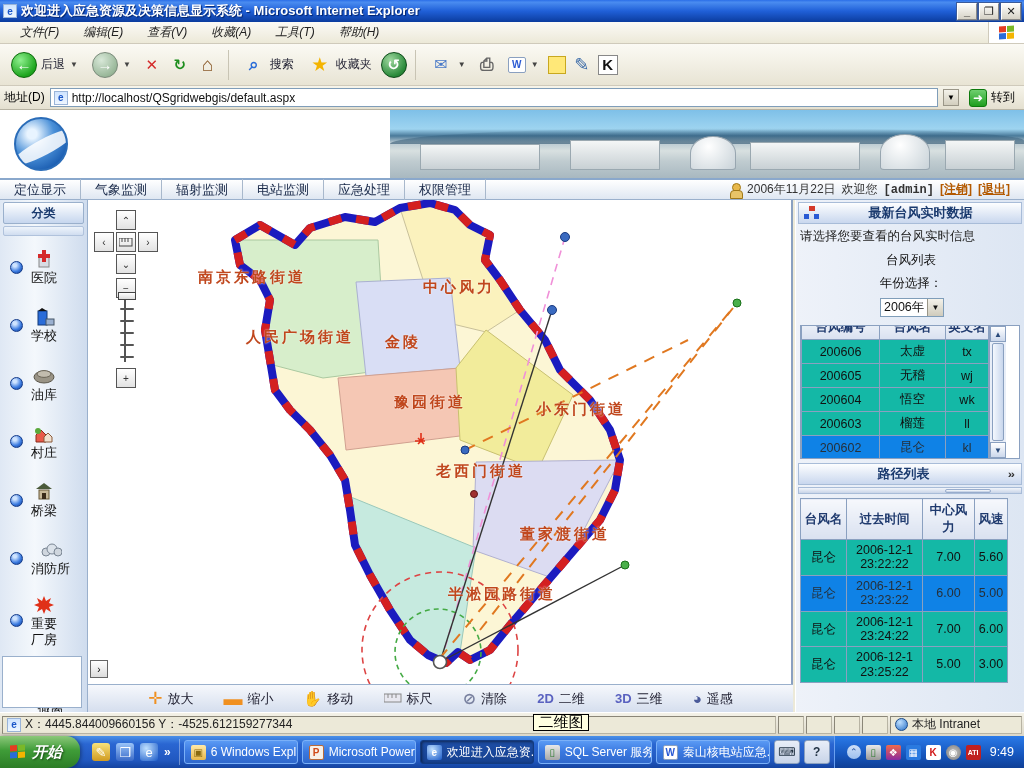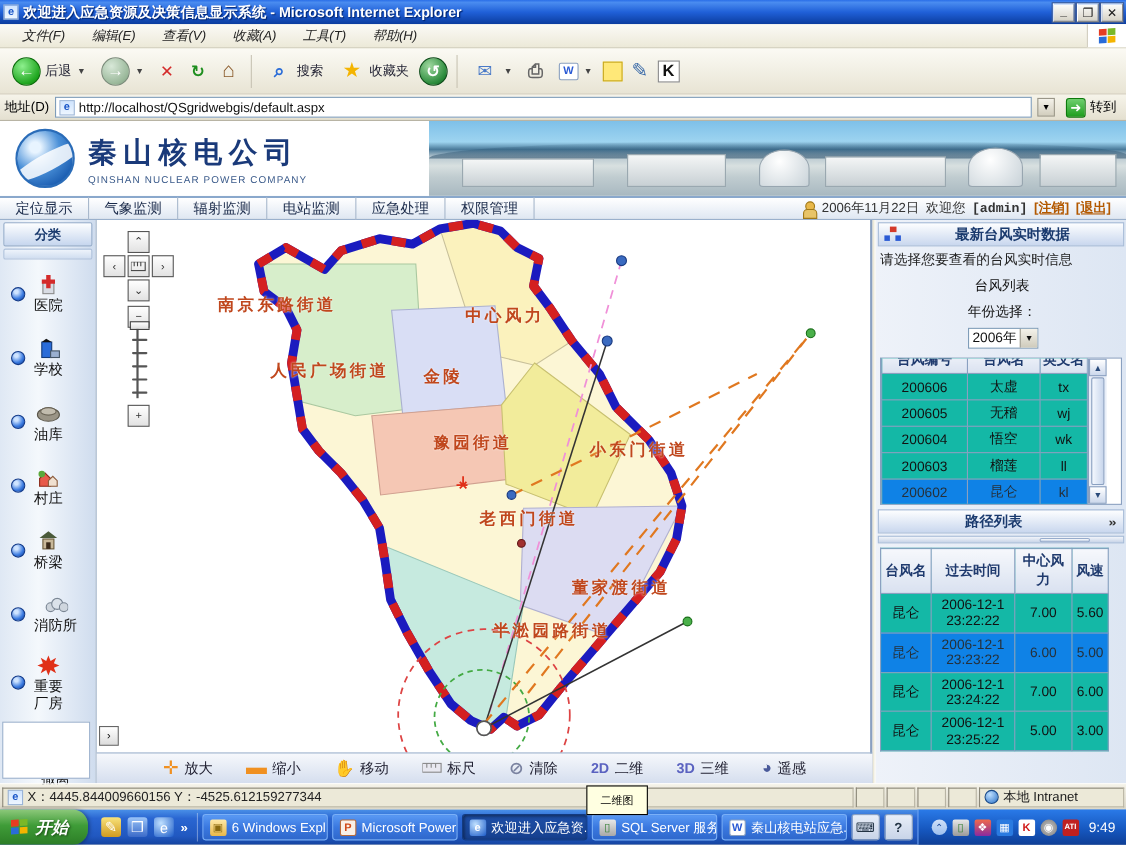--- a/index.html
+++ b/index.html
@@ -148,22 +148,22 @@
 
   
   #statusbar { left:0; top:712px; width:1024px; height:24px; background:linear-gradient(#f4f2e8,#dcd8c8);
     border-top:1px solid #fff; display:flex; align-items:center; padding:0 2px; gap:2px; }
   .pane { height:18px; border:1px solid #b8b4a4; border-top-color:#8a8678; border-left-color:#8a8678; background:#ece9d8;
     display:flex; align-items:center; padding:0 4px; gap:4px; font-size:12px; color:#222; }
   #coords-pane { flex:1; }
   .mini-pane { width:26px; }
   #zone-pane { width:132px; }
   #globe-ico { width:13px; height:13px; border-radius:50%; background:radial-gradient(circle at 35% 30%,#bfe0ff,#2a72c8); border:1px solid #1a4a8a; position:relative; }
-  #tooltip-2d { position:absolute; left:533px; top:714px; width:56px; height:27px; background:#ffffe1; border:1px solid #000;
-    display:flex; align-items:center; justify-content:center; font-size:10px; color:#000; z-index:30; }
+  #tooltip-2d { position:absolute; left:533px; top:714px; width:56px; height:17px; background:#ffffe1; border:1px solid #000;
+    display:flex; align-items:center; justify-content:center; font-size:15px; color:#000; z-index:30; }
 
   
   #taskbar { left:0; top:736px; width:1024px; height:32px;
     background:linear-gradient(#4a90e8,#2a66d2 25%,#2158c0 75%,#1443a0); display:flex; align-items:center; }
   #startbtn { height:32px; padding:0 18px 0 10px; display:flex; align-items:center; gap:6px;
     background:linear-gradient(#8cc87a,#3f9c38 45%,#2c7d26); border-radius:0 14px 14px 0; box-shadow:1px 0 4px rgba(0,0,0,.4);
     color:#fff; font-weight:bold; font-size:15px; font-style:italic; text-shadow:1px 1px 2px #1a4a14; }
   #quick { display:flex; align-items:center; gap:6px; padding:0 8px; border-right:1px solid rgba(255,255,255,.35); height:26px; margin-left:4px; }
   .ql-ico { width:18px; height:18px; border-radius:3px; display:flex; align-items:center; justify-content:center; font-size:13px; color:#fff; }
   .task { height:24px; margin-left:4px; padding:0 6px; display:flex; align-items:center; gap:5px; min-width:0;
@@ -258,24 +258,20 @@
     <span class="addr-drop">▼</span>
     <span id="go-btn">
       <span id="go-ico">➜</span>
       <span>转到</span>
     </span>
   </div>
 
   <div class="abs" id="banner">
     <div id="logo-zone">
       <div id="logo-circle"></div>
-      <div>
-        <div id="co-cn">秦山核电公司</div>
-        <div id="co-en">QINSHAN NUCLEAR POWER COMPANY</div>
-      </div>
     </div>
     <div id="photo-zone">
       <div class="ridge"></div>
       <div class="bldg" style="left:30px; top:34px; width:120px; height:26px;"></div>
       <div class="bldg" style="left:180px; top:30px; width:90px; height:30px;"></div>
       <div class="dome" style="left:300px; top:26px; width:46px; height:34px;"></div>
       <div class="bldg" style="left:360px; top:32px; width:110px; height:28px;"></div>
       <div class="dome" style="left:490px; top:24px; width:50px; height:36px;"></div>
       <div class="bldg" style="left:555px; top:30px; width:70px; height:30px;"></div>
     </div>
@@ -449,21 +445,21 @@
     </svg>
 
     <div class="map-label" style="left:110px; top:68px;">南京东路街道</div>
     <div class="map-label" style="left:335px; top:78px;">中心风力</div>
     <div class="map-label" style="left:158px; top:128px;">人民广场街道</div>
     <div class="map-label" style="left:297px; top:133px;">金陵</div>
     <div class="map-label" style="left:306px; top:193px;">豫园街道</div>
     <div class="map-label" style="left:448px; top:200px;">小东门街道</div>
     <div class="map-label" style="left:348px; top:262px;">老西门街道</div>
     <div class="map-label" style="left:432px; top:325px;">董家渡街道</div>
-    <div class="map-label" style="left:360px; top:364px;">半淞园路街道</div>
+    <div class="map-label" style="left:360px; top:385px;">半淞园路街道</div>
 
     <div class="navpad" style="left:28px; top:10px;">⌃</div>
     <div class="navpad" style="left:6px;  top:32px;">‹</div>
     <div class="navpad" style="left:28px; top:32px;">
         <svg width="14" height="9">
           <rect x="0" y="0" width="13" height="8" fill="none" stroke="#444"></rect>
           <path d="M3 0v4 M6 0v4 M9 0v4" stroke="#444"></path>
         </svg>
       </div>
     <div class="navpad" style="left:50px; top:32px;">›</div>

